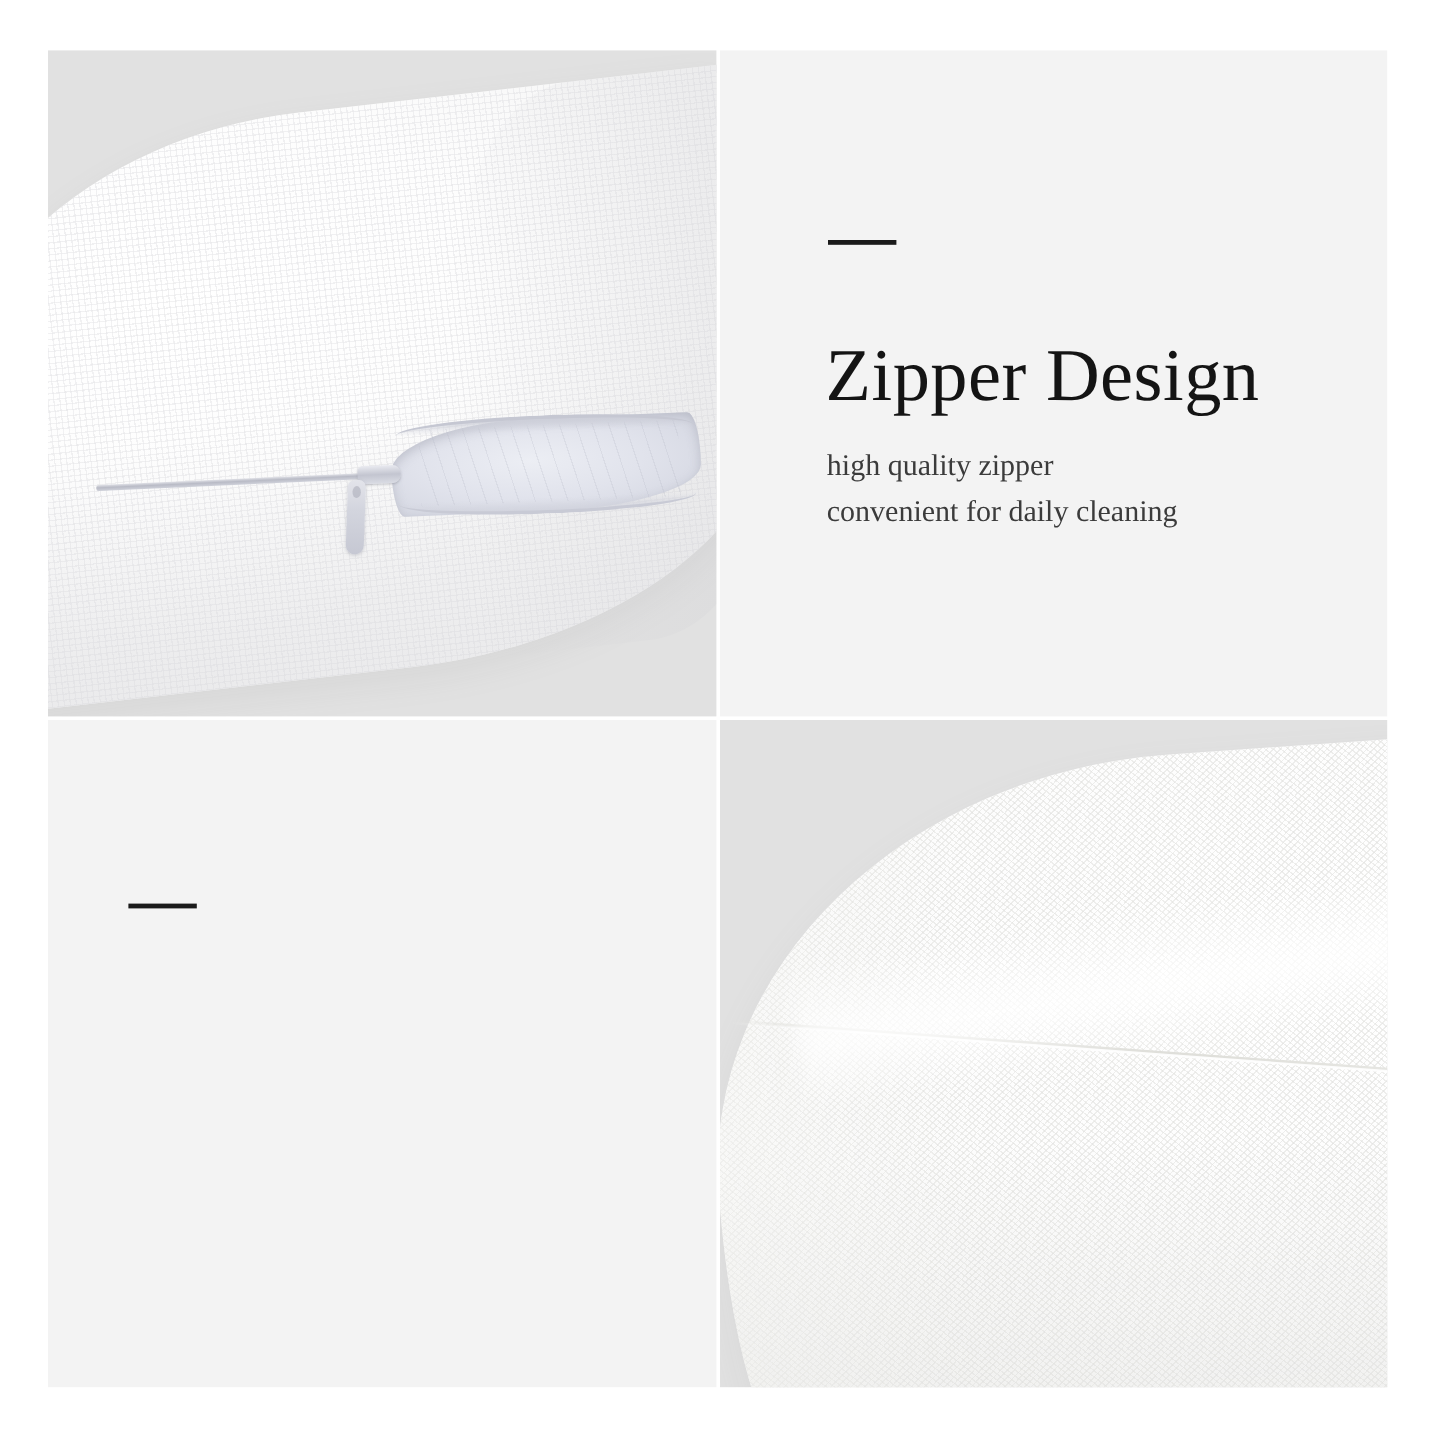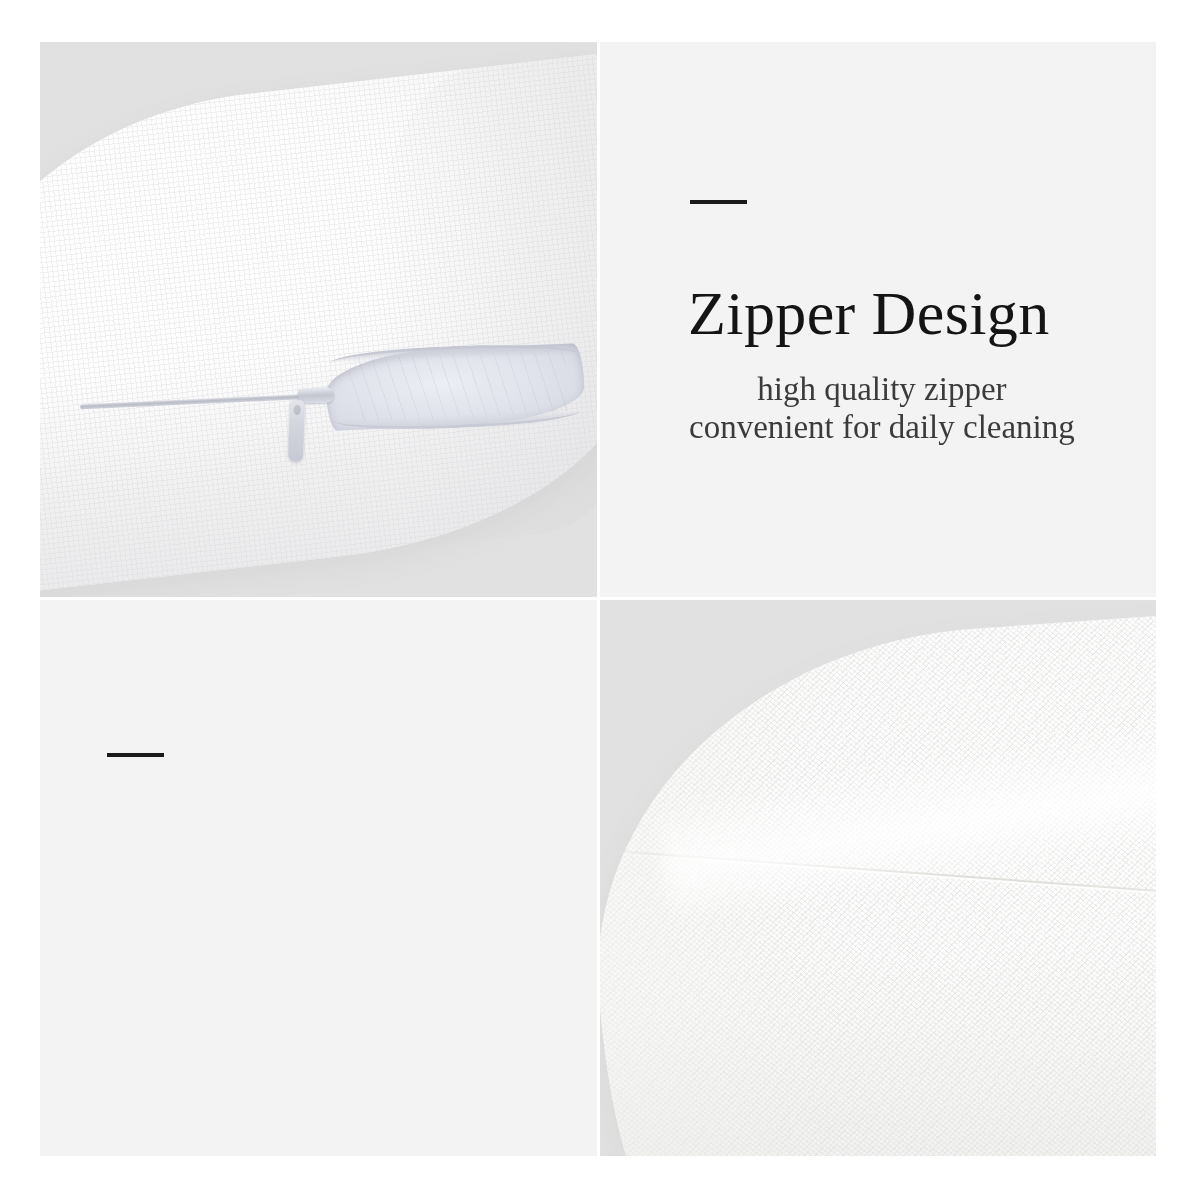--- a/index.html
+++ b/index.html
@@ -209,31 +209,31 @@
     letter-spacing:0.4px;
     white-space:nowrap;
     line-height:1;
   }
   #head-tr { left:88px; top:240px; font-size:62px; }
 
   .subcopy {
     position:absolute;
     font-family:"Liberation Serif", serif;
     font-weight:400;
-    font-size:33px;
+    font-size:25px;
     line-height:38px;
     color:#3b3b3b;
     white-space:pre-line;
   }
   #sub-tr { left:89px; top:328px; }
 </style>
 </head>
 <body>
 
-<div id="board" style="background: rgb(255, 255, 255); text-align: center;">
+<div id="board" style="background: rgb(255, 255, 255);">
 
   <div class="quad" id="q-tl" style="background: rgb(225, 225, 225);">
 
     <div id="pillow-lens">
       <div class="weave"></div>
       <div class="belly"></div>
       <div class="taper"></div>
     </div>
 
     <div id="zip-tape-closed"></div>

